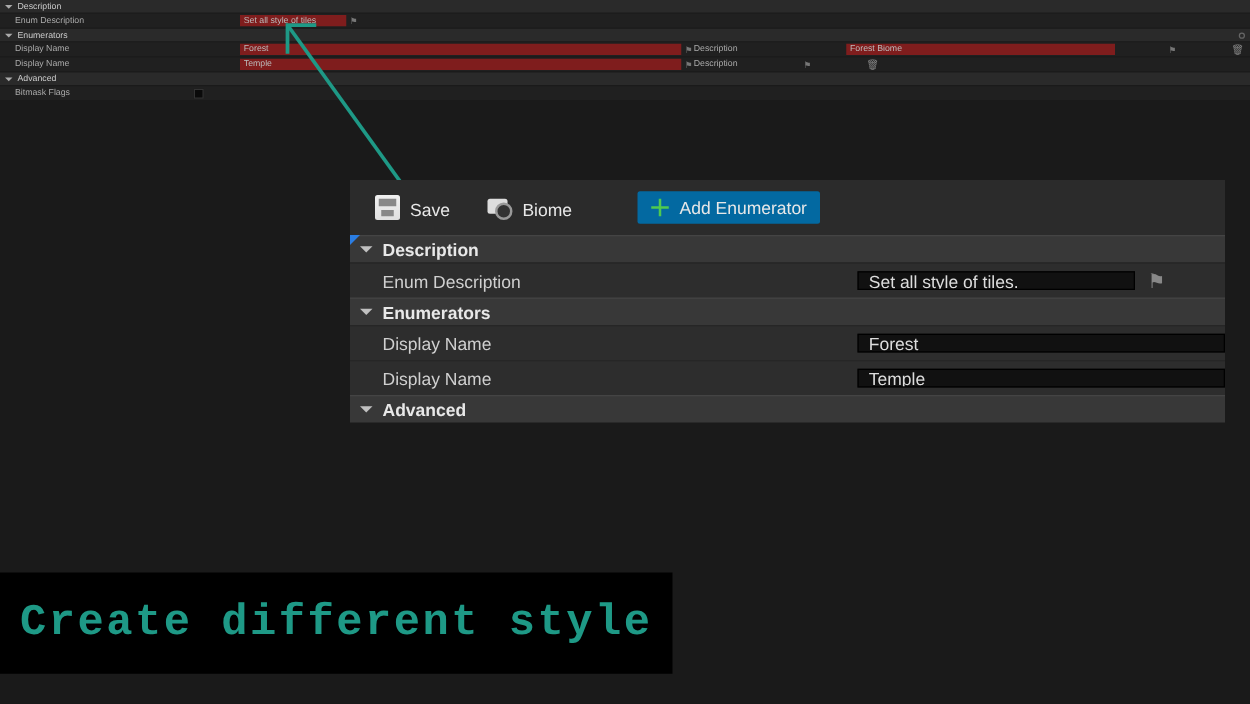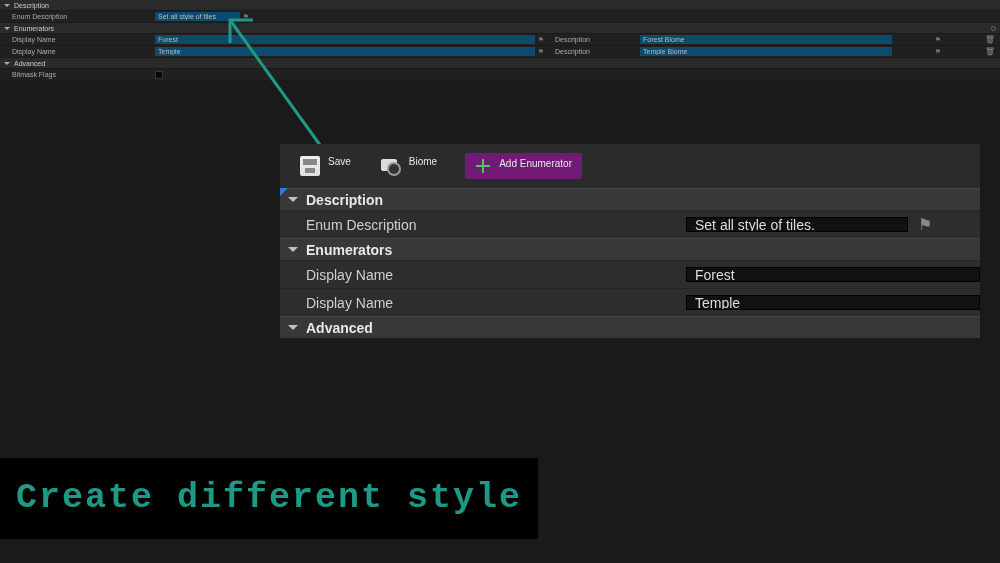--- a/index.html
+++ b/index.html
@@ -45,27 +45,28 @@
       background: #202020;
       border-bottom: 1px solid #1a1a1a;
     }
     .sm-left {
       width: 155px;
       padding-left: 12px;
       color: #aaa;
       font-size: 7px;
     }
     .sm-input {
-      background: #0c4a6e;
+      background: #7f1d1d;
       color: #bbb;
       border: none;
       height: 9px;
       font-size: 7px;
       padding: 0 3px;
       outline: none;
+      margin-left: 37px;
     }
     .sm-input.enum-desc { width: 85px; }
     .sm-flag {
       width: 8px; height: 8px;
       display: inline-flex;
       align-items: center;
       justify-content: center;
       color: #777;
       font-size: 7px;
       margin-left: 2px;
@@ -103,31 +104,31 @@
     .toolbar {
       height: 44px;
       background: #2b2b2b;
       display: flex;
       align-items: center;
       padding: 0 10px;
       gap: 10px;
     }
     .tbtn {
       display: flex;
-      align-items: flex-start;
+      align-items: flex-end;
       gap: 8px;
       padding: 5px 10px;
       color: #e8e8e8;
-      font-size: 10px;
+      font-size: 14px;
       cursor: pointer;
       border-radius: 2px;
     }
     .tbtn.add {
-      background: #701a75;
-      margin-left: 8px;
+      background: #0369a1;
+      margin-left: 32px;
     }
     .save-ico {
       width: 20px; height: 20px;
       background: linear-gradient(#f0f0f0, #e0e0e0);
       border-radius: 2px;
       position: relative;
     }
     .save-ico::before {
       content: ""; position: absolute;
       top: 3px; left: 3px; right: 3px; height: 6px;
@@ -289,21 +290,20 @@
   </div>
 
   <div class="sm-row">
     <div class="sm-half left">
       <div class="lbl" style="width:155px;">Display Name</div>
       <input class="sm-input dn" value="Temple" style="">
       <span class="sm-flag">⚑</span>
     </div>
     <div class="sm-half right">
       <div class="lbl">Description</div>
-      <input class="sm-input desc" value="Temple Biome" style="">
       <span class="sm-flag">⚑</span>
       <span class="sm-del">🗑</span>
     </div>
   </div>
 
   <div class="sm-section-hdr">
     <span class="arrow"></span>
     <span class="label">Advanced</span>
   </div>
   <div class="sm-row">

